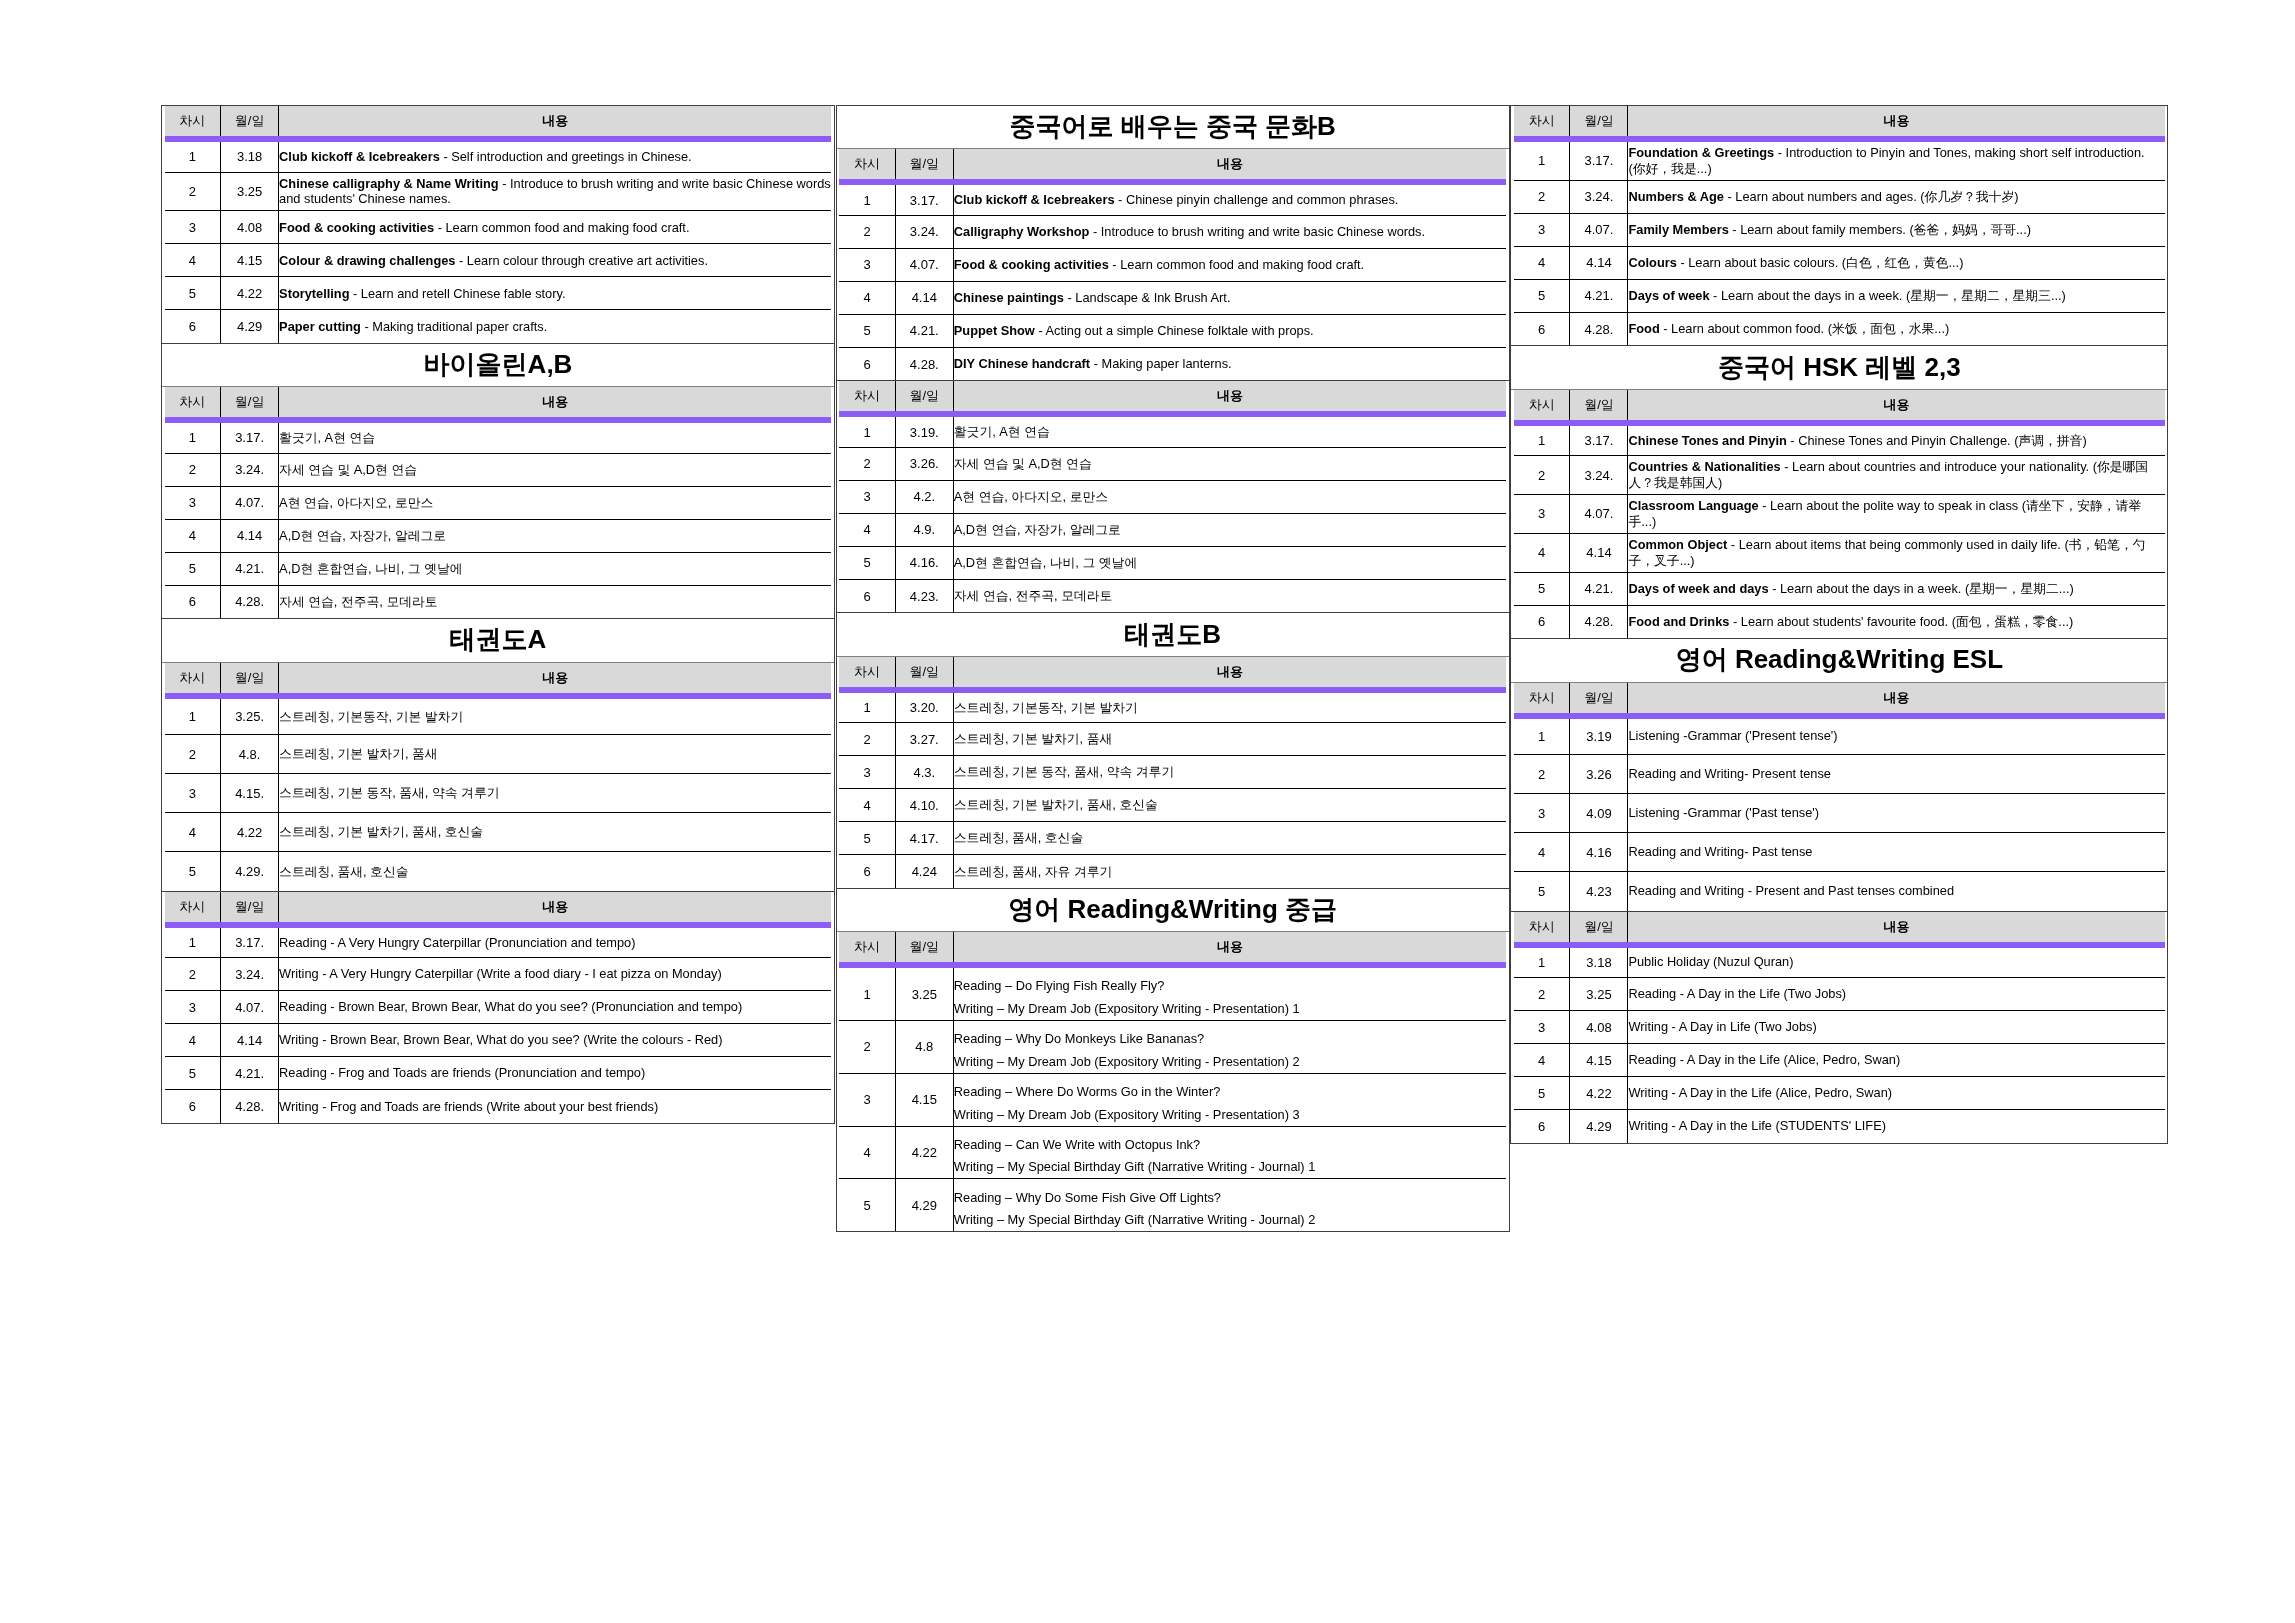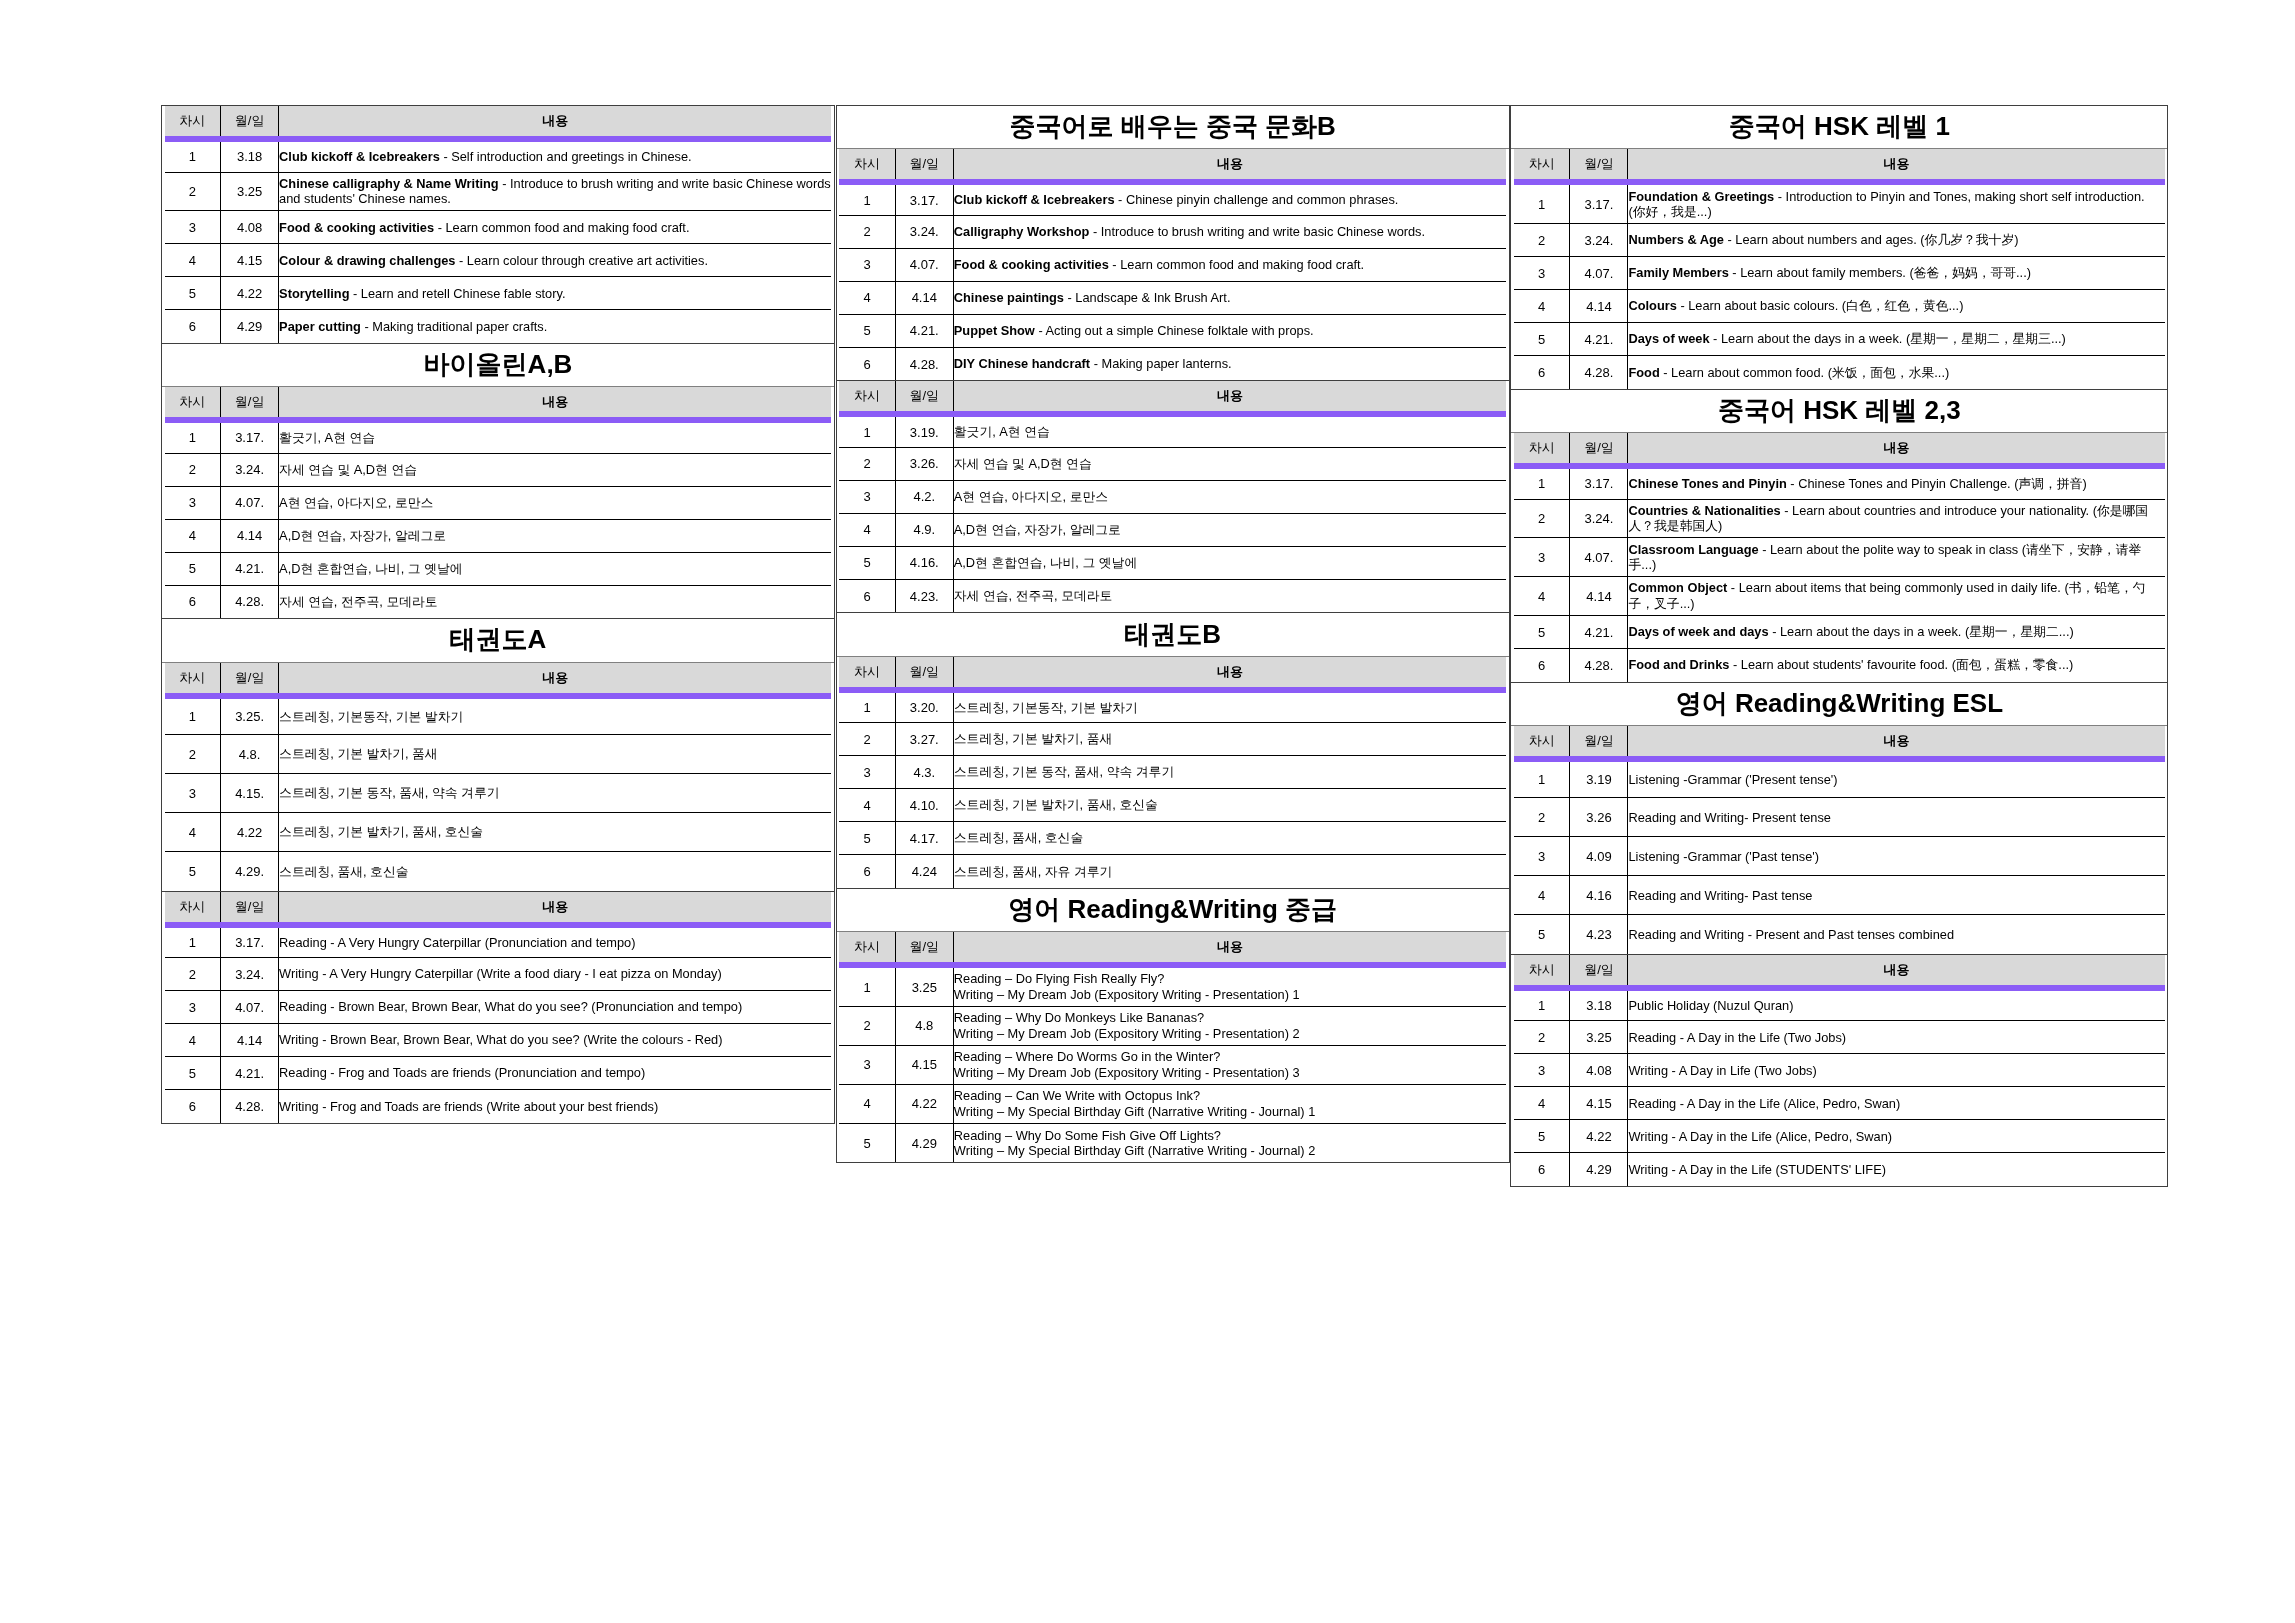--- a/index.html
+++ b/index.html
@@ -90,21 +90,21 @@
     white-space: nowrap;
   }
   td.desc {
     text-align: left;
     padding-left: 5.9px;
     padding-right: 3.9px;
     font-size: 12.8px;
     line-height: 1.22;
   }
   td.desc b { font-weight: bold; }
-  .nl { display: block; }
+  .nl { display: block; margin-top: 7px; }
 </style>
 </head>
 <body>
 
 <div id="sheet">
   <div class="colwrap col-a" id="col1">
       <div class="block">
         <table class="sched">
           <colgroup>
             <col class="c-no">
@@ -498,21 +498,20 @@
                 <span class="nl">Writing – My Special Birthday Gift (Narrative Writing - Journal) 2</span>
               </td>
             </tr>
           </tbody>
         </table>
       </div>
     </div>
   <div class="spacer-col"></div>
   <div class="colwrap col-c" id="col3">
       <div class="block">
-        <div class="block-title">중국어 HSK 레벨 1</div>
         <table class="sched">
           <colgroup>
             <col class="c-no">
             <col class="c-date">
             <col class="c-desc">
           </colgroup>
           <thead>
             <tr>
               <th>차시</th>
               <th>월/일</th>

